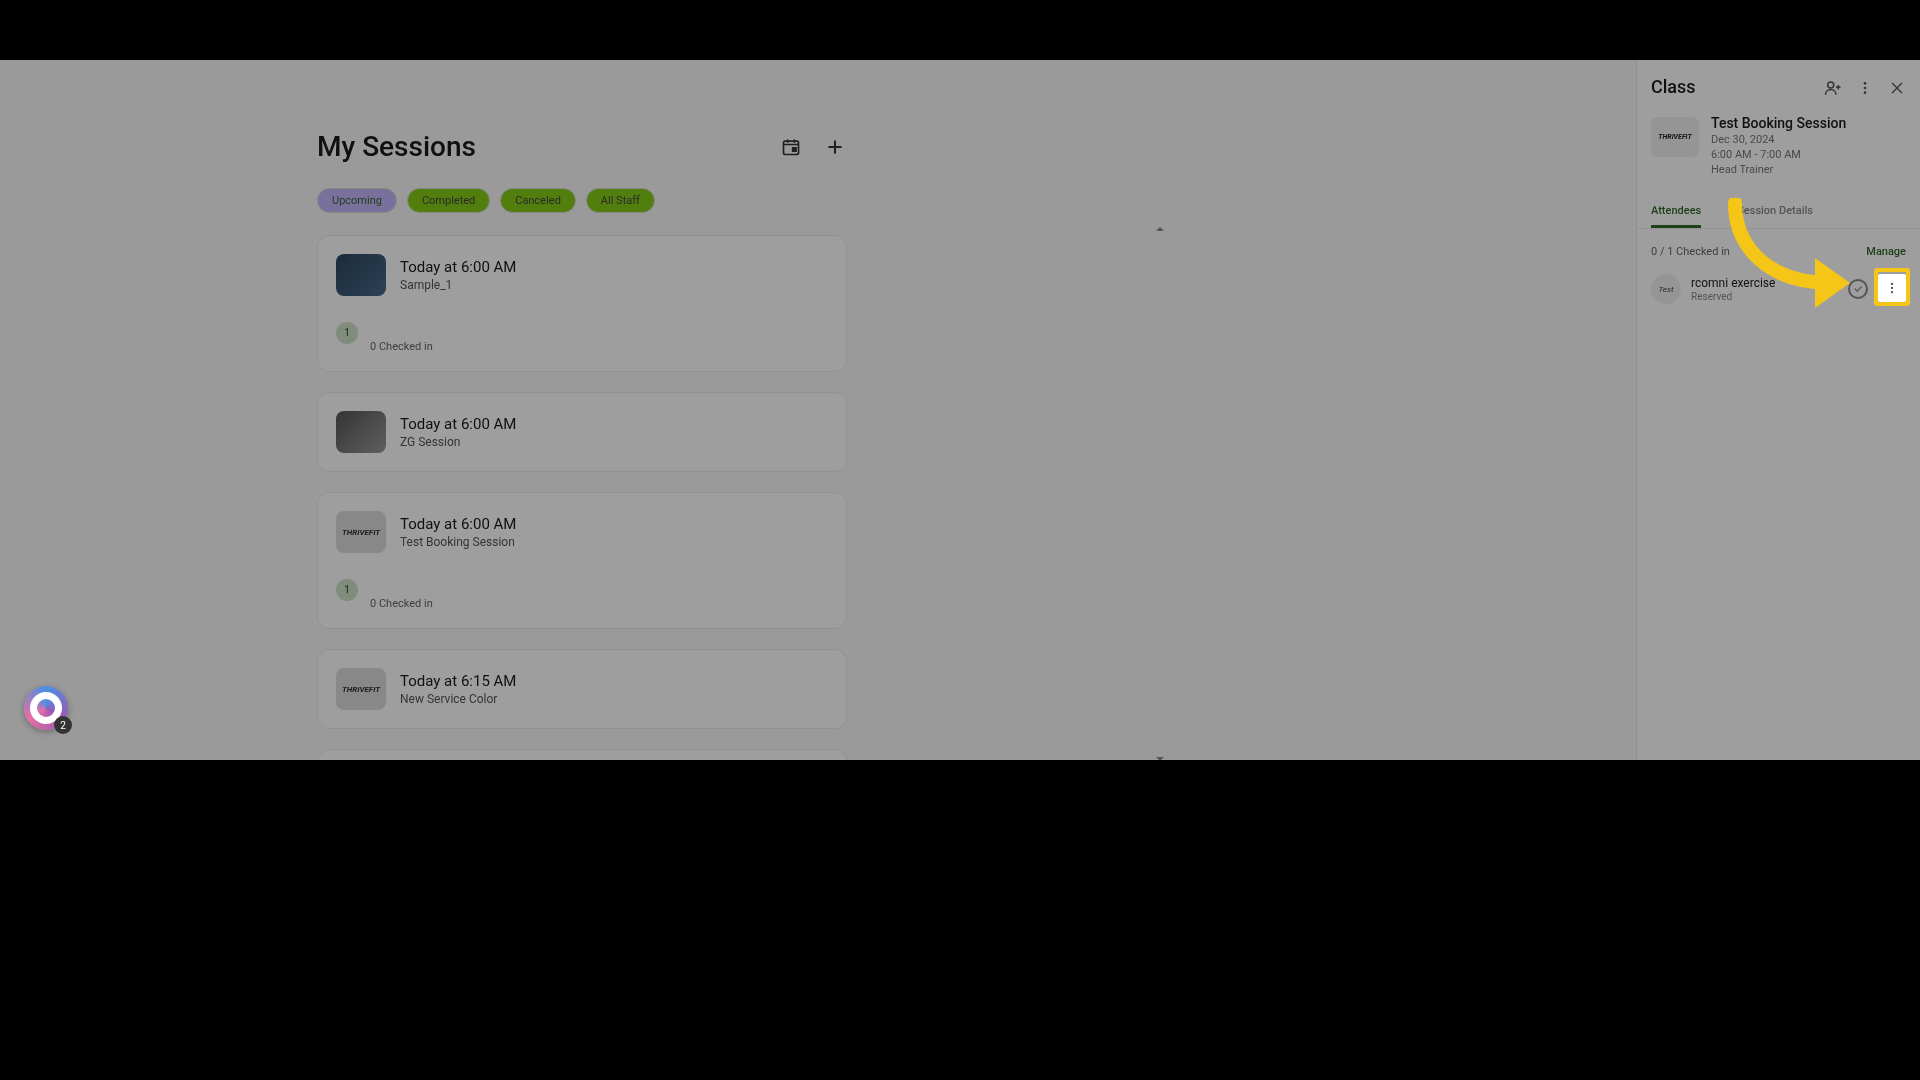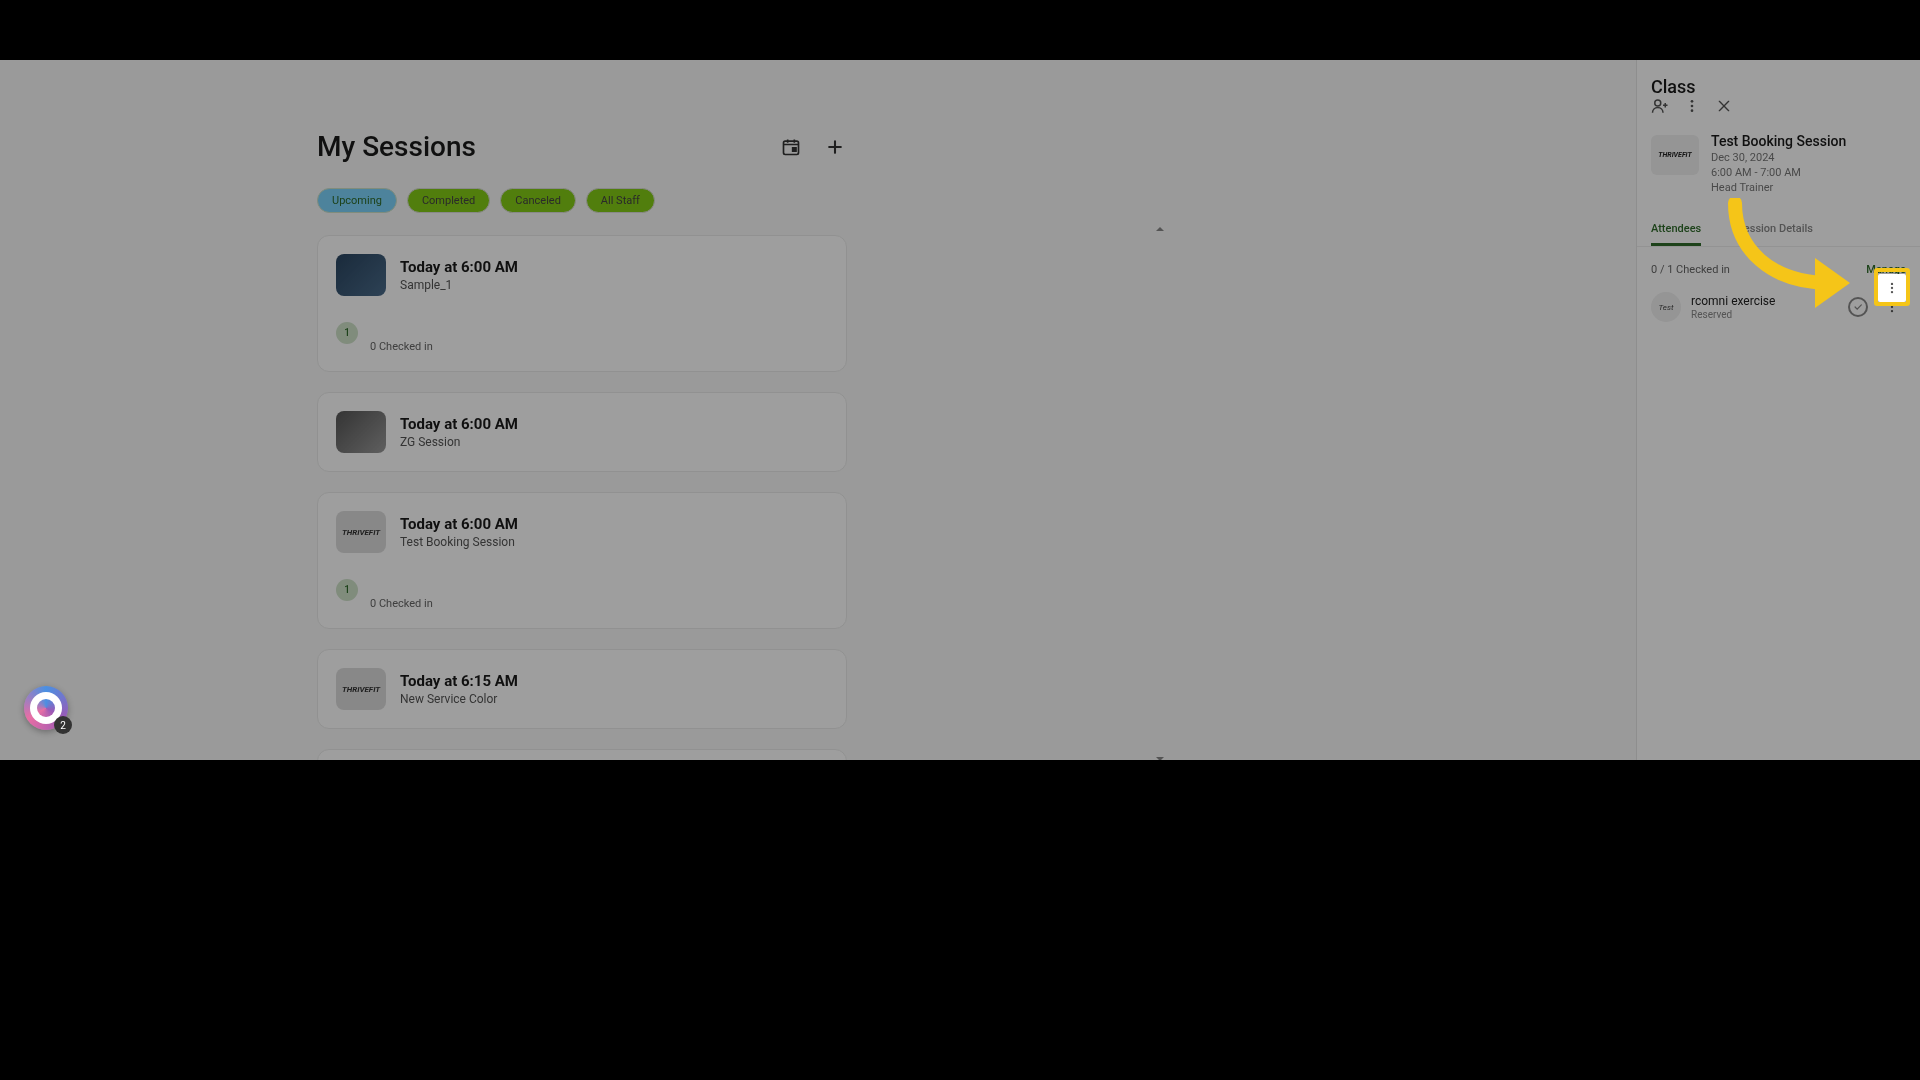--- a/index.html
+++ b/index.html
@@ -60,37 +60,37 @@
   .filters { display:flex; gap:10px; margin-bottom: 22px; }
   .chip {
     padding: 5px 14px;
     border-radius: 14px;
     font-size: 11px;
     border: 1px solid #dcdcdc;
     background: #84cc16;
     color: #444;
     cursor: pointer;
   }
-  .chip.active { background: #7dd3fc; color: #2f6b2a; border-color: #cfe2c9; }
+  .chip.active { background: #c4b5fd; color: #2f6b2a; border-color: #cfe2c9; }
 
   .session-list { width: 530px; display:flex; flex-direction:column; gap:20px; }
   .session-card {
     background: #fff;
     border: 1px solid #ebebeb;
     border-radius: 12px;
     padding: 18px;
   }
   .sc-top { display:flex; gap:14px; align-items:center; }
   .thumb {
     width: 50px; height: 42px; border-radius: 8px; background:#dcdcdc; display:flex; align-items:center; justify-content:center;
     font-size:8px; font-weight:bold; color:#333; font-style:italic; overflow:hidden;
   }
   .thumb.photo1 { background: linear-gradient(135deg,#2a4560,#4a6b8a); }
   .thumb.photo2 { background: linear-gradient(135deg,#555,#9a9a9a); }
-  .sc-title { font-size: 15px; font-weight: 700; color:#1a1a1a; }
+  .sc-title { font-size: 15px; font-weight: 400; color:#1a1a1a; }
   .sc-sub { font-size: 12px; color:#555; margin-top:2px; }
   .sc-bottom { display:flex; align-items:center; gap:12px; margin-top:16px; }
   .cnt-badge {
     width:22px; height:22px; border-radius:50%; background:#cfe2c9; color:#2f6b2a;
     font-size:10px; display:flex; align-items:center; justify-content:center; font-weight:500;
   }
   .user-badge {
     width:22px; height:22px; border-radius:50%; background:#e5e5e5; display:flex; align-items:center; justify-content:center;
   }
   .sc-bottom-text { font-size:11px; color:#666;margin-top:28px; }
@@ -109,23 +109,22 @@
   .side-panel {
     position:absolute;
     top:0; right:0;
     width: 284px;
     height:100%;
     background:#fff;
     border-left:1px solid #e5e5e5;
     z-index: 10;
   }
   .sp-head {
-    display:flex; align-items:flex-start; justify-content:space-between;
+    display:flex; align-items:flex-end; justify-content:space-between;
     padding: 16px 14px 14px 14px;
-    flex-direction: column;
   }
   .sp-title { font-size:18px; font-weight:500; color:#1a1a1a; }
   .sp-head-icons { display:flex; gap:14px; align-items:center; }
   .sp-icon { width:18px; height:18px; cursor:pointer; color:#555; display:flex; align-items:center; justify-content:center; }
 
   .sp-session {
     padding: 4px 14px 20px 14px;
     display:flex; gap:12px; align-items:flex-start;
   }
   .sp-thumb {

